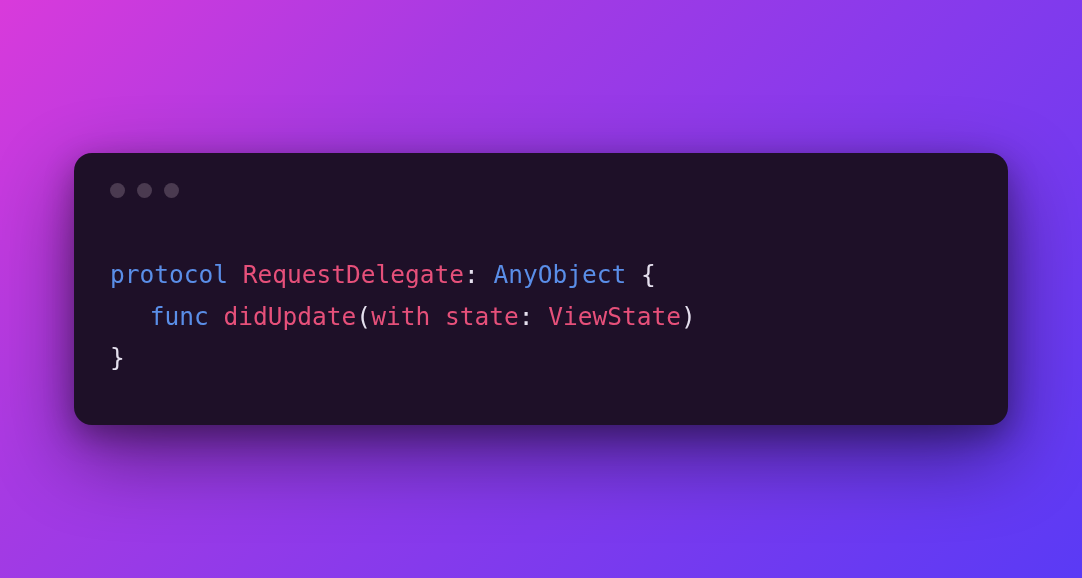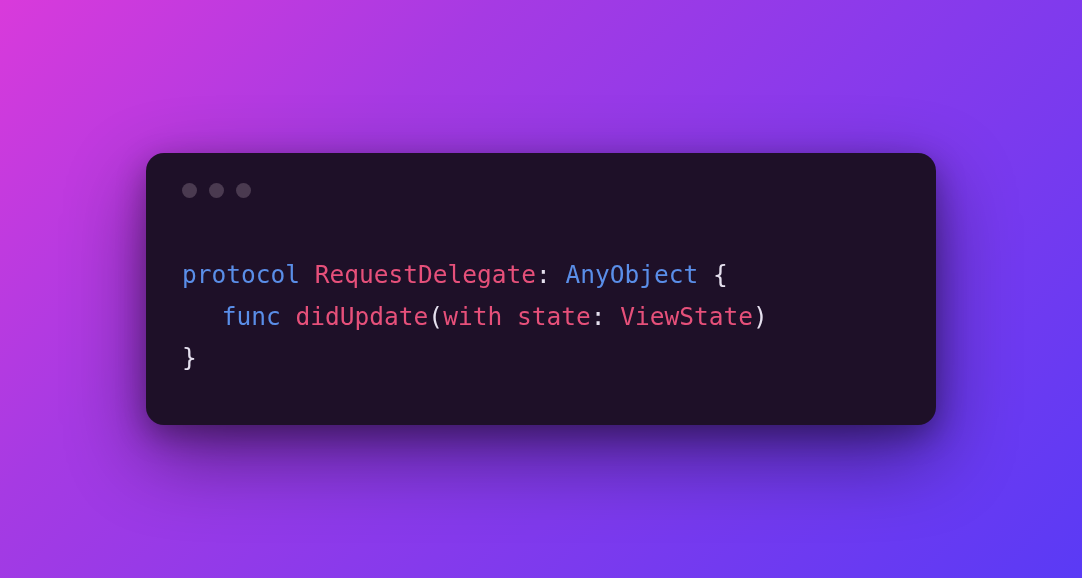--- a/index.html
+++ b/index.html
@@ -11,21 +11,21 @@
       width: 1082px;
       height: 578px;
       background: linear-gradient(135deg, #d93adb 0%, #a63ae3 30%, #8a3aeb 55%, #5a3af5 100%);
       display: flex;
       align-items: center;
       justify-content: center;
       font-family: ui-monospace, 'SF Mono', Menlo, Monaco, Consolas, monospace;
       overflow: hidden;
     }
     .code-window {
-      width: 790px;
+      width: 934px;
       background: #1e1028;
       border-radius: 18px;
       box-shadow: 0 30px 80px rgba(0,0,0,0.45), 0 10px 30px rgba(0,0,0,0.3);
       padding: 30px 36px 46px 36px;
     }
     .window-controls {
       display: flex;
       gap: 12px;
       margin-bottom: 56px;
     }

